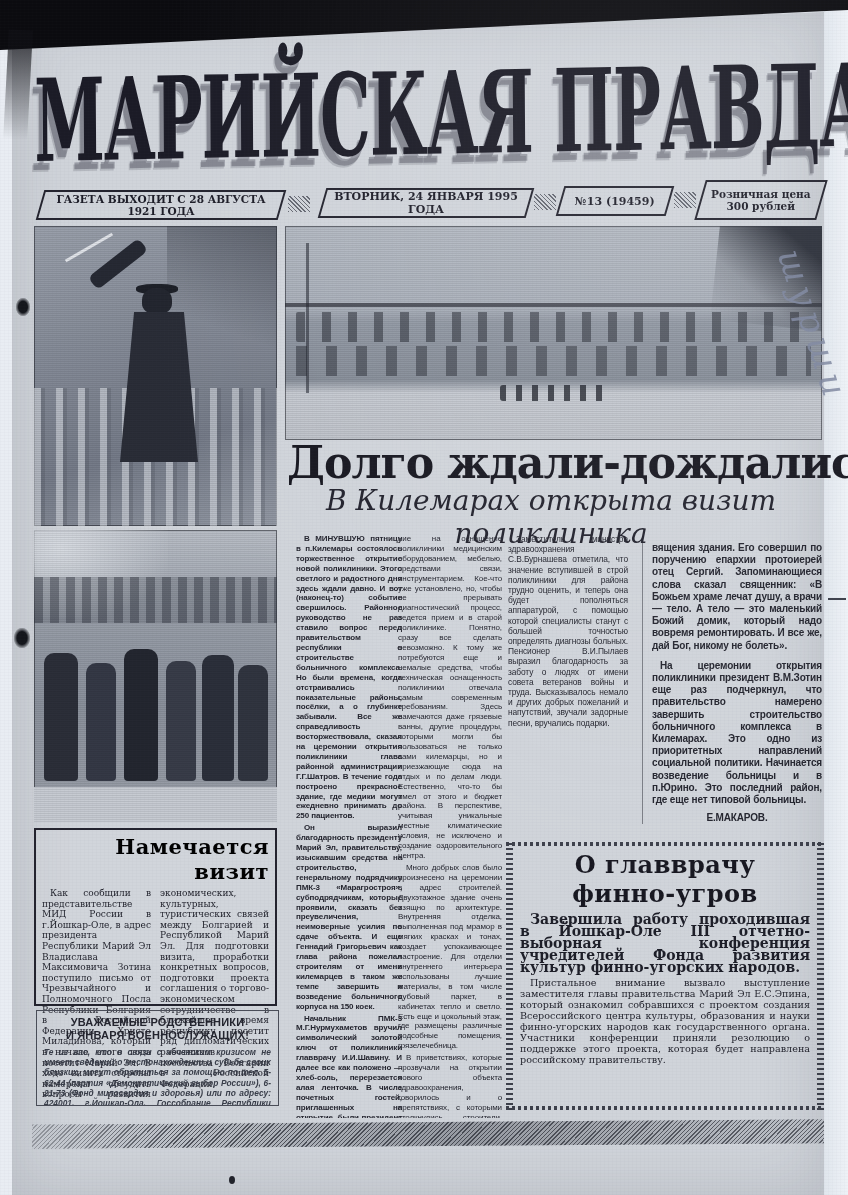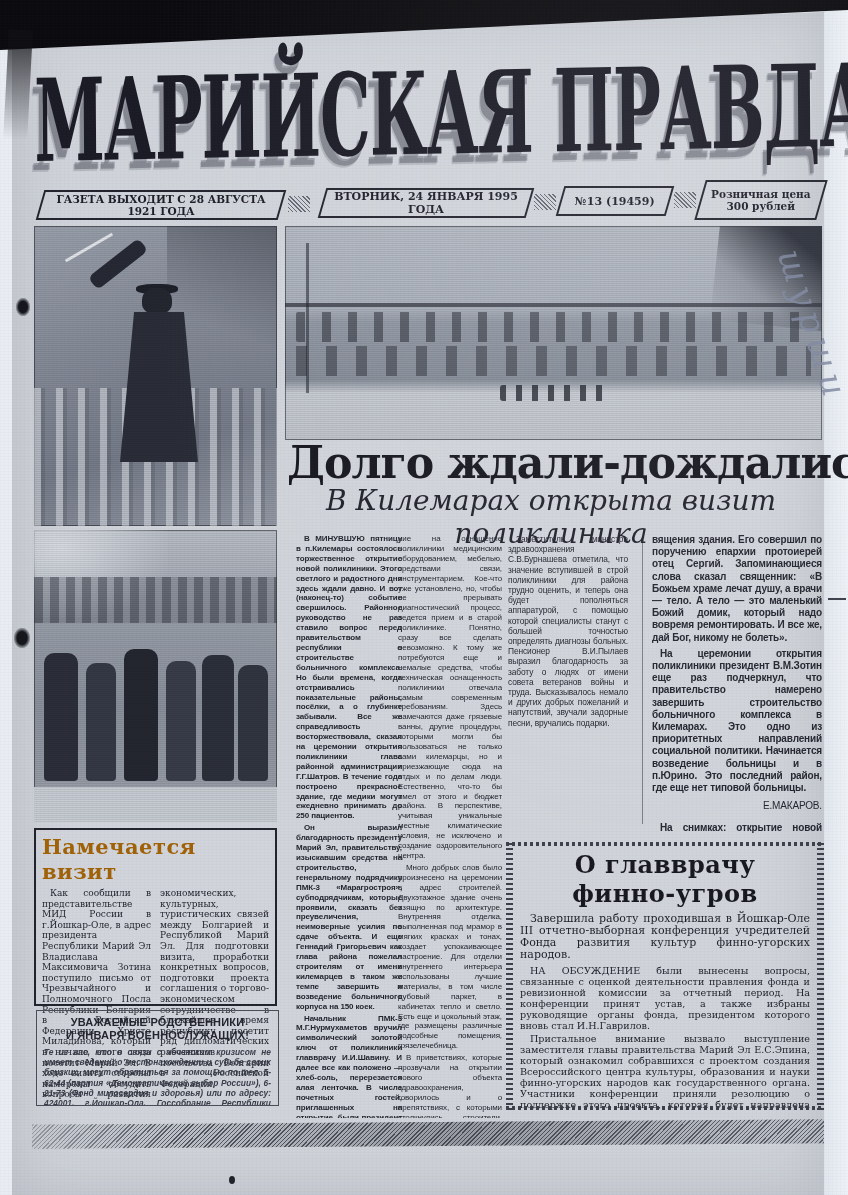--- a/index.html
+++ b/index.html
@@ -91,51 +91,51 @@
 
   
   .acol{position:absolute;top:534px;font-family:"Liberation Sans",sans-serif;
     font-size:8px;line-height:9.9px;color:#23242e;text-align:justify;overflow:hidden;letter-spacing:-.1px;}
   .acol p{margin:0 0 2px 0;text-indent:8px;}
   .acol p.cont{text-indent:0;}
   .col1{left:296px;width:106px;height:584px;font-weight:bold;}
   .col2{left:398px;width:104px;height:584px;}
   .col3{left:508px;width:120px;height:296px;font-size:8.4px;line-height:10.2px;}
   .col4{left:652px;width:170px;height:300px;font-size:10px;line-height:12.2px;font-weight:bold;letter-spacing:-.15px;}
-  .col4 p{margin-bottom:4px;}
-  .sig-right{text-align:right;font-weight:normal;text-indent:0 !important;margin-top:6px !important;}
+  .col4 p{margin-bottom:4px;margin-top:8px;}
+  .sig-right{text-align:center;font-weight:bold;text-indent:0 !important;margin-top:6px !important;}
   .cap{margin-top:10px !important;}
   .vrule{position:absolute;left:642px;top:540px;width:1px;height:284px;background:rgba(35,38,48,.5);}
   .margin-dash{position:absolute;left:828px;top:598px;width:18px;height:2px;background:#3a3e49;}
 
   
   .visit{position:absolute;left:34px;top:828px;width:243px;height:178px;border:2px solid #23232e;
     background:rgba(212,216,222,.35);padding:4px 6px;box-sizing:border-box;}
-  .visit h2{margin:0 0 4px 0;text-align:left;font-size:21px;letter-spacing:.5px;color:#a16207;}
+  .visit h2{margin:0 0 4px 0;text-align:right;font-size:21px;letter-spacing:.5px;color:#000000;}
   .visit .vbody{column-count:2;column-gap:9px;font-size:9px;line-height:10.6px;text-align:justify;color:#23242e;}
   .visit .vbody p{margin:0;text-indent:8px;}
 
   
   .relatives{position:absolute;left:36px;top:1010px;width:243px;height:96px;border:1px solid #4a4d58;
     padding:5px 7px;box-sizing:border-box;font-family:"Liberation Sans",sans-serif;overflow:hidden;}
   .relatives h3{margin:0 0 5px 0;text-align:center;font-size:11px;line-height:13px;color:#23242e;letter-spacing:.2px;}
   .relatives .rbody{font-size:8.4px;line-height:10.2px;font-weight:bold;font-style:italic;
     color:#383d49;text-align:justify;}
 
   
   .finno{position:absolute;left:506px;top:842px;width:318px;height:268px;box-sizing:border-box;
     padding:8px 14px 4px 14px;overflow:hidden;}
   .finno .bord-l,.finno .bord-r{position:absolute;top:0;bottom:0;width:7px;
     background:repeating-linear-gradient(0deg,#3c3f4a 0 2px,transparent 2px 5px);}
   .finno .bord-l{left:0;} .finno .bord-r{right:0;}
   .finno .bord-t,.finno .bord-b{position:absolute;left:0;right:0;height:4px;
     background:repeating-linear-gradient(90deg,#3c3f4a 0 3px,transparent 3px 6px);}
   .finno .bord-t{top:0;} .finno .bord-b{bottom:0;}
   .finno h2{margin:0 0 5px 0;text-align:center;font-size:24px;letter-spacing:.5px;color:#16161f;}
-  .finno .lead{font-weight:normal;font-size:11px;line-height:12px;text-align:justify;color:#1d1e28;margin:0 0 4px 0;text-indent:10px;}
+  .finno .lead{font-weight:bold;font-size:14px;line-height:12px;text-align:justify;color:#1d1e28;margin:0 0 4px 0;text-indent:10px;}
   .finno p{font-size:9.6px;line-height:11px;text-align:justify;color:#23242e;margin:0 0 2px 0;text-indent:10px;}
 
   
   .bottom-bar{position:absolute;left:32px;top:1122px;width:792px;height:24px;transform:skewY(-.4deg);
     background:
       linear-gradient(90deg,rgba(208,212,218,.55) 0%,rgba(208,212,218,0) 18%,rgba(40,43,52,.25) 55%,rgba(208,212,218,.1) 100%),
       repeating-linear-gradient(135deg,rgba(38,41,50,.75) 0 1px,rgba(130,135,145,.25) 1px 3px);}
 
   
   .handwriting{position:absolute;left:808px;top:244px;font-style:italic;font-size:34px;
@@ -252,21 +252,20 @@
     <div class="rbody">Те из вас, кто в связи с чеченским кризисом не имеет сведений о местонахождении и судьбе своих близких, могут обратиться за помощью по тел. 5-62-44 (партия «Демократический выбор России»), 6-21-73 (Фонд милосердия и здоровья) или по адресу: 424001, г.Йошкар-Ола, Госсобрание Республики Марий Эл, к депутату В.В.Кожевникову.</div>
   </div>
 
   <div class="finno">
     <div class="bord-l"></div>
     <div class="bord-r"></div>
     <div class="bord-t"></div>
     <div class="bord-b"></div>
     <h2>О главврачу финно-угров</h2>
     <p class="lead">Завершила работу проходившая в Йошкар-Оле III отчетно-выборная конференция учредителей Фонда развития культур финно-угорских народов.</p>
-    <p>НА ОБСУЖДЕНИЕ были вынесены вопросы, связанные с оценкой деятельности правления фонда и ревизионной комиссии за отчетный период. На конференции принят устав, а также избраны руководящие органы фонда, президентом которого вновь стал И.Н.Гаврилов.</p>
     <p>Пристальное внимание вызвало выступление заместителя главы правительства Марий Эл Е.С.Эпина, который ознакомил собравшихся с проектом создания Всероссийского центра культуры, образования и науки финно-угорских народов как государственного органа. Участники конференции приняли резолюцию о поддержке этого проекта, которая будет направлена российскому правительству.</p>
 
   </div>
 
   <div class="bottom-bar"></div>
   <div class="handwriting">шурши</div>
   <div class="noise"></div>
 </div>
 
 </body></html>

